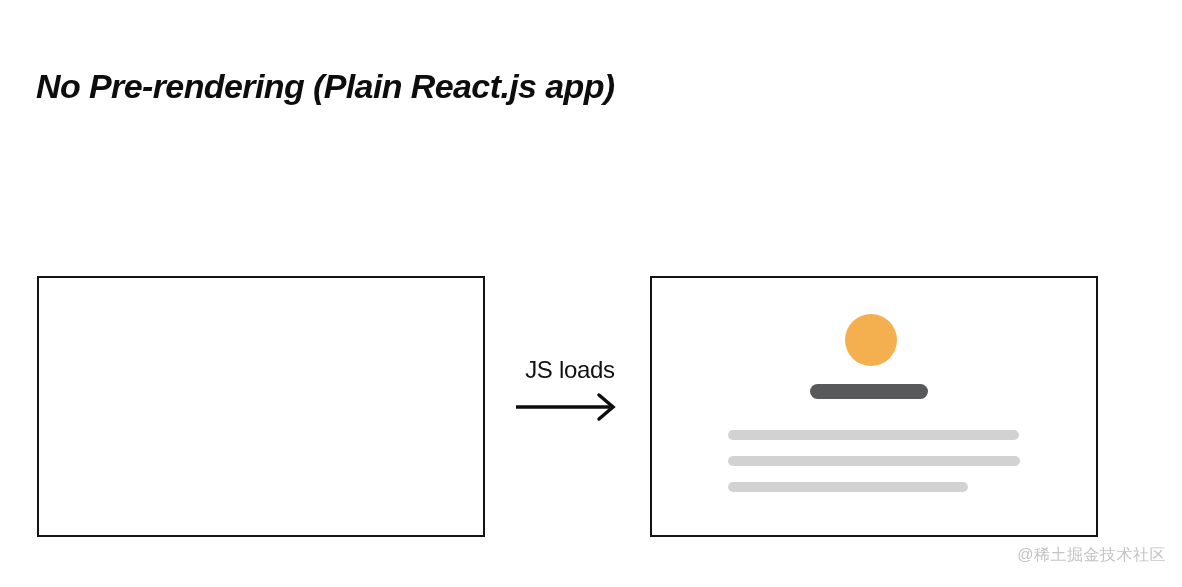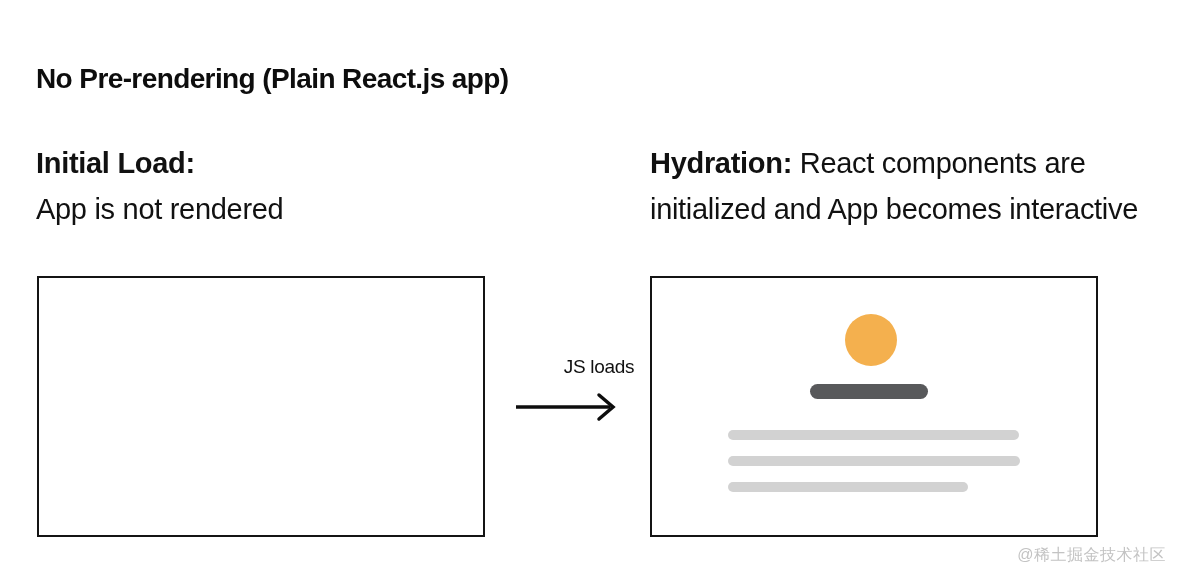--- a/index.html
+++ b/index.html
@@ -13,25 +13,26 @@
     width: 1182px;
     height: 587px;
     background: #ffffff;
     overflow: hidden;
     color: #111111;
   }
   .page-title {
     position: absolute;
     left: 36px;
     top: 44px;
-    font-size: 28px;
+    font-size: 34px;
     font-weight: 700;
     letter-spacing: -0.6px;
     color: #0d0d0d;
     white-space: nowrap;
+    font-style: italic;
   }
   .label-block {
     position: absolute;
     top: 140px;
     font-size: 29px;
     line-height: 46px;
     letter-spacing: -0.3px;
     color: #111111;
   }
   .label-block .bold { font-weight: 700; }
@@ -67,25 +68,25 @@
   .skel-text-bar {
     position: absolute;
     height: 10px;
     border-radius: 5px;
   }
   .skel-text-1 { left: 76px; top: 152px; width: 291px; }
   .skel-text-2 { left: 76px; top: 178px; width: 292px; }
   .skel-text-3 { left: 76px; top: 204px; width: 240px; }
   .js-loads-label {
     position: absolute;
-    left: 529px;
+    left: 500px;
     top: 356px;
     width: 140px;
     text-align: center;
-    font-size: 19px;
+    font-size: 24px;
     letter-spacing: -0.3px;
     color: #111111;
   }
   .arrow-wrap {
     position: absolute;
     left: 513px;
     top: 391px;
     width: 114px;
     height: 32px;
   }
@@ -98,34 +99,21 @@
     letter-spacing: 0.5px;
   }
 </style>
 </head>
 <body>
 
 <div class="canvas">
 
   <h1 class="page-title">No Pre-rendering (Plain React.js app)</h1>
 
-  <div class="label-block" id="initial-load-block">
-    <div>
-      <span class="bold">Initial Load:</span>
-    </div>
-    <div>App is not rendered</div>
-  </div>
 
-  <div class="label-block" id="hydration-block">
-    <div>
-      <span class="bold">Hydration:</span>
-      <span>React components are</span>
-    </div>
-    <div>initialized and App becomes interactive</div>
-  </div>
 
   <div class="frame" id="frame-initial"></div>
 
   <div class="js-loads-label">JS loads</div>
 
   <div class="arrow-wrap">
     <svg width="114" height="32" viewBox="0 0 114 32" aria-hidden="true">
       <line x1="3" y1="16" x2="97" y2="16" stroke="#0d0d0d" stroke-width="3.5"></line>
       <path d="M86 4 L100 16 L86 28" fill="none" stroke="#0d0d0d" stroke-width="3.5" stroke-linecap="round" stroke-linejoin="miter"></path>
     </svg>

